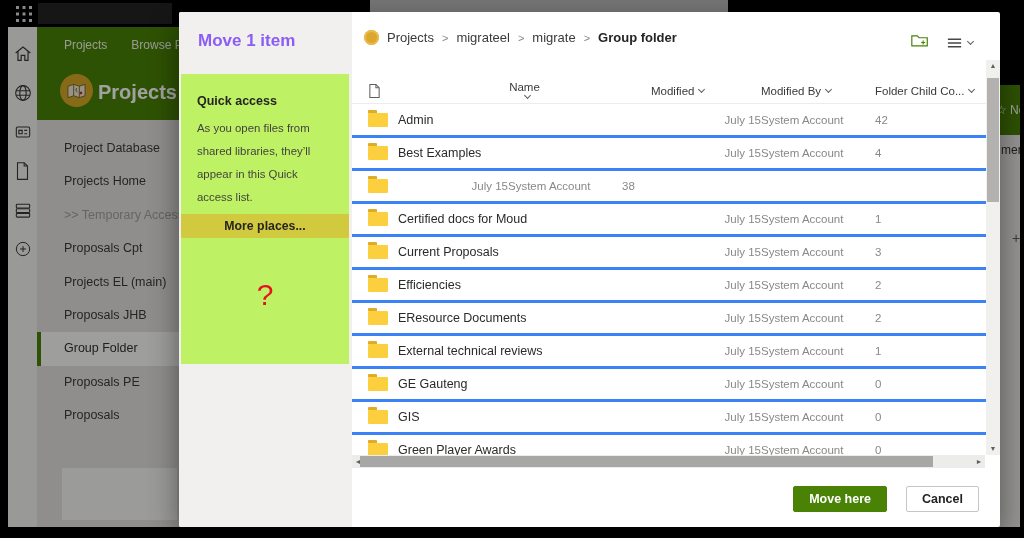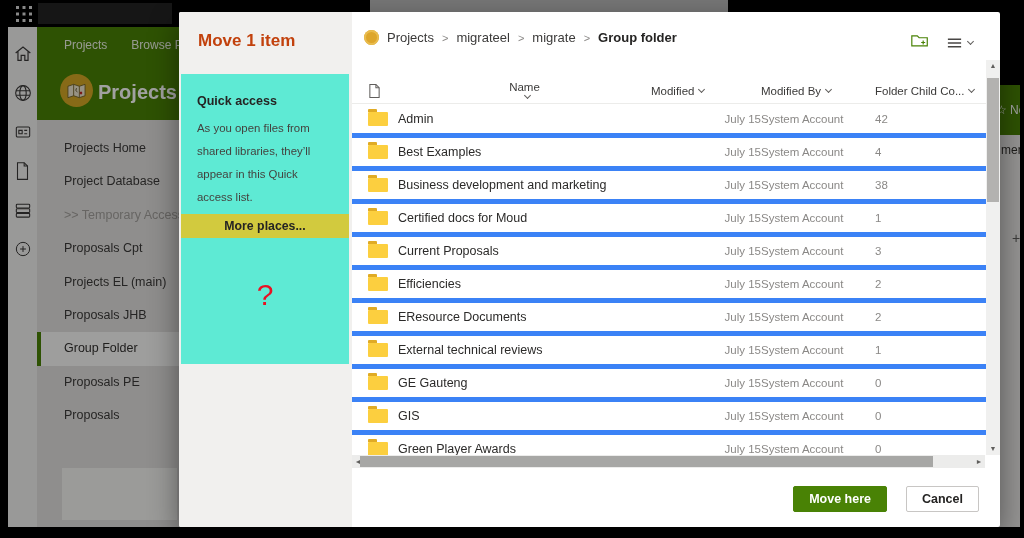--- a/index.html
+++ b/index.html
@@ -42,22 +42,22 @@
   .rs-ment { position:absolute; left:1px; top:8px; font-size:12px; color:#33322f; white-space:nowrap; }
   .rs-plus { position:absolute; left:12px; top:95px; font-size:14px; color:#5f5e5c; }
 
   .overlay { position:absolute; left:0; top:0; width:1024px; height:538px; background:rgba(0,0,0,0.37); z-index:2; }
 
   
   .dialog { position:absolute; left:179px; top:12px; width:821px; height:515px; background:#fff; z-index:3;
             border-radius:2px; box-shadow:0 10px 30px rgba(0,0,0,0.45); }
 
   .dlg-left { position:absolute; left:0; top:0; width:173px; height:100%; background:#f1f0ee; border-radius:2px 0 0 2px; }
-  .dlg-title { position:absolute; left:19px; top:19px; font-size:17px; font-weight:700; color:#c2410c; }
-  .qa-panel { position:absolute; left:2px; top:62px; width:168px; height:290px; background:#5eead4; }
+  .dlg-title { position:absolute; left:19px; top:19px; font-size:17px; font-weight:700; color:#8b5cf6; }
+  .qa-panel { position:absolute; left:2px; top:62px; width:168px; height:290px; background:#bef264; }
   .qa-head { padding:20px 16px 0 16px; font-size:12.5px; font-weight:700; color:#252423; }
   .qa-desc { margin:9px 16px 0 16px; font-size:11.4px; line-height:23px; color:#44433f; }
   .qa-more { margin-top:5px; height:24px; line-height:24px; text-align:center; background:#d2ca3e;
              font-size:12.3px; font-weight:700; color:#252423; cursor:pointer; }
   .qa-q { margin-top:40px; text-align:center; font-size:30px; color:#e81123; }
 
   .dlg-main { position:absolute; left:173px; top:0; right:0; bottom:0; }
 
   .crumbs { position:absolute; left:12px; top:18px; display:flex; align-items:center; gap:8px;
             font-size:13px; color:#3b3a39; white-space:nowrap; }
@@ -71,21 +71,21 @@
           transform:rotate(45deg); margin-left:5px; margin-bottom:2px; }
   .tool-view { display:flex; align-items:center; cursor:pointer; }
 
   .thead { position:absolute; left:0; top:66px; width:634px; height:26px; display:flex; align-items:center;
            font-size:11.5px; color:#3b3a39; border-bottom:1px solid #ececea; }
   .c-ic { width:30px; margin-left:16px; display:flex; align-items:center; }
   .c-name { width:253px;flex-direction:column; } .c-mod { width:110px;text-align:right; } .c-by { width:114px; } .c-cnt { flex:1; }
   .hcell { display:flex; align-items:center; cursor:pointer; }
 
   .rows { position:absolute; left:0; top:93px; width:634px; height:350px; overflow:hidden; }
-  .row { display:flex; align-items:center; height:33px; border-bottom:5px solid #3b82f6; cursor:pointer; }
+  .row { display:flex; align-items:center; height:33px; border-bottom:3px solid #3b82f6; cursor:pointer; }
   .row .c-name { font-size:12.5px; color:#2b2a29; }
   .row .c-mod, .row .c-by, .row .c-cnt { font-size:11.5px; color:#8a8886; }
   .folder-ic { width:20px; height:14px; background:#fccf3f; border-radius:1px; position:relative; }
   .folder-ic::before { content:""; position:absolute; left:0; top:-3px; width:9px; height:3px;
                        background:#e0ab25; border-radius:1px 1px 0 0; }
 
   .vscroll { position:absolute; right:0; top:48px; width:14px; height:395px; background:#f0f0ef; }
   .vs-arrow { position:absolute; left:0; width:14px; height:12px; font-size:7px; color:#5f5e5c; text-align:center; line-height:12px; cursor:pointer; }
   .vs-up { top:0; } .vs-down { bottom:0; }
   .vs-thumb { position:absolute; left:1px; top:18px; width:12px; height:124px; background:#b3b2b0; cursor:pointer; }
@@ -175,22 +175,22 @@
           <path d="M7 1 V13 M13 3 V15" fill="none"></path>
           <path d="M10 5 q-2 3 1 4" fill="none" stroke="#55431a"></path>
           <path d="M13.6 9 l2.2 2.2 M15.8 9 l-2.2 2.2" fill="none" stroke="#c01818" stroke-width="1.1"></path>
         </svg>
       </span>
       <span class="site-title">Projects</span>
     </div>
 
     <div class="nav">
 
-    <div class="nav-item">Projects Home</div>
-        <div class="nav-item">Project Database</div>
+    <div class="nav-item">Project Database</div>
+        <div class="nav-item">Projects Home</div>
         <div class="nav-item disabled">&gt;&gt; Temporary Access ...</div>
         <div class="nav-item">Proposals Cpt</div>
         <div class="nav-item">Projects EL (main)</div>
         <div class="nav-item">Proposals JHB</div>
         <div class="nav-item selected">Group Folder</div>
         <div class="nav-item">Proposals PE</div>
         <div class="nav-item">Proposals</div>
       </div>
     <div class="nav-redact"></div>
   </div>
@@ -293,21 +293,20 @@
             </span>
             <span class="c-name">Best Examples</span>
             <span class="c-mod">July 15</span>
             <span class="c-by">System Account</span>
             <span class="c-cnt">4</span>
           </div>
           <div class="row">
             <span class="c-ic">
               <span class="folder-ic"></span>
             </span>
-            <span class="c-name">Business development and marketing</span>
             <span class="c-mod">July 15</span>
             <span class="c-by">System Account</span>
             <span class="c-cnt">38</span>
           </div>
           <div class="row">
             <span class="c-ic">
               <span class="folder-ic"></span>
             </span>
             <span class="c-name">Certified docs for Moud</span>
             <span class="c-mod">July 15</span>

